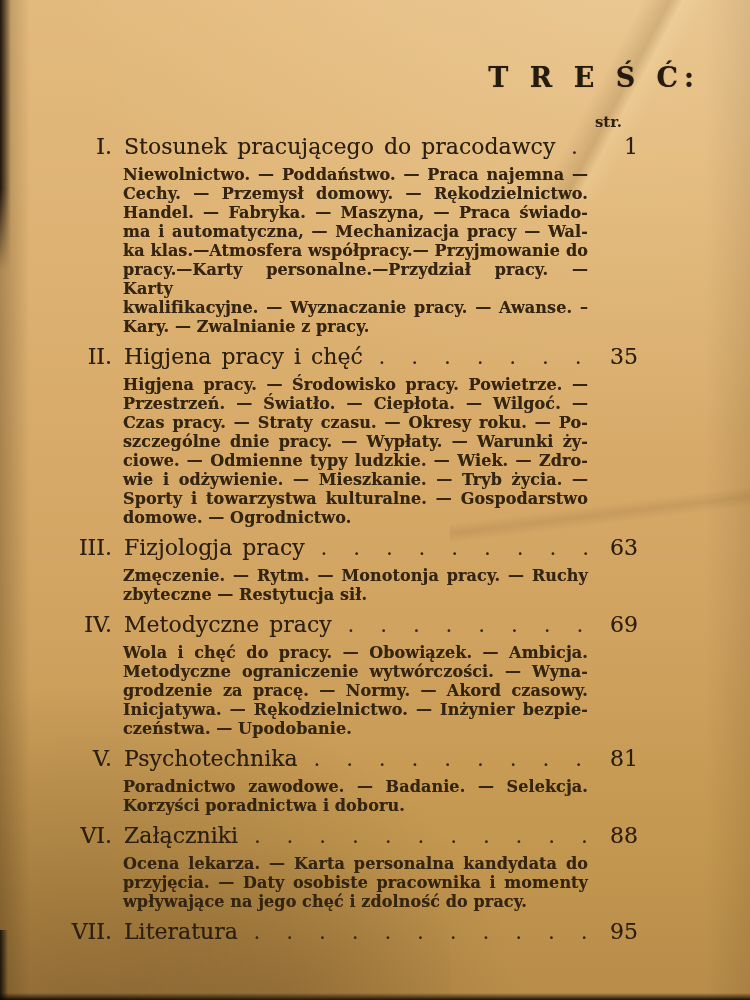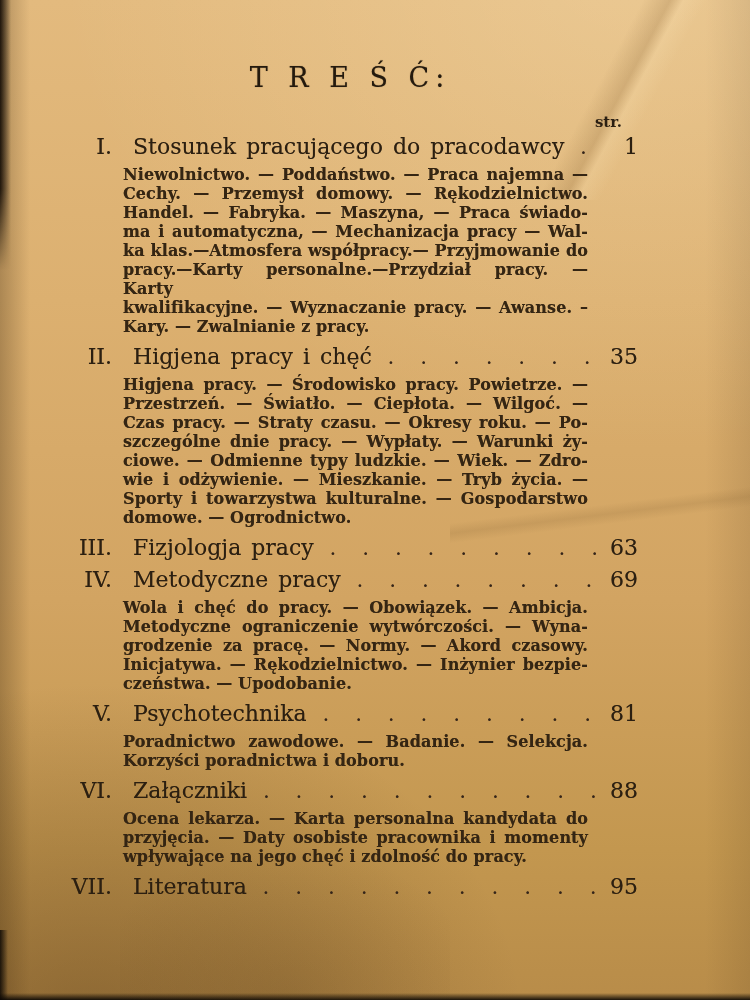--- a/index.html
+++ b/index.html
@@ -46,23 +46,23 @@
   }
   .shade-bottom-center {
     position: absolute; left: 120px; bottom: 0; width: 330px; height: 260px;
     background: radial-gradient(60% 60% at 50% 100%, rgba(80,55,22,0.18), rgba(80,55,22,0));
   }
 
   
   .page-title {
     position: absolute;
     left: 0; top: 62px; width: 700px;
-    text-align: center;
+    text-align: right;
     font-size: 27px;
-    font-weight: 400;
+    font-weight: 700;
     letter-spacing: 6px;
     color: #241a0e;
     text-shadow: 0 0 1px rgba(40,25,10,0.45);
   }
   .col-header {
     position: absolute;
     top: 113px; right: 128px;
     font-size: 15px;
     font-weight: 700;
     color: #2b1f12;
@@ -79,21 +79,21 @@
     margin-bottom: 4px;
     color: #2b1f11;
     text-shadow: 0 0 0.5px rgba(40,25,10,0.5);
   }
   .num {
     width: 52px;
     text-align: right;
     flex: none;
   }
   .etitle {
-    margin-left: 21px;
+    margin-left: 12px;
     white-space: nowrap;
     word-spacing: 3px;
   }
   .leader {
     flex: 1;
     overflow: hidden;
     white-space: nowrap;
     letter-spacing: 10px;
     padding: 0 4px 0 16px;
     font-size: 20px;
@@ -171,20 +171,24 @@
       <div class="dline">Sporty i towarzystwa kulturalne. — Gospodarstwo</div>
       <div class="dline dl-last">domowe. — Ogrodnictwo.</div>
     </div>
 
     <div class="entry-row">
       <span class="num">III.</span>
       <span class="etitle">Fizjologja pracy</span>
       <span class="leader">. . . . . . . . . . . . . . . . . . . . . . . . . . . . . . . . . . . . . . . .</span>
       <span class="pnum">63</span>
     </div>
+    <div class="details">
+      <div class="dline">Zmęczenie. — Rytm. — Monotonja pracy. — Ruchy</div>
+      <div class="dline dl-last">zbyteczne — Restytucja sił.</div>
+    </div>
 
     <div class="entry-row">
       <span class="num">IV.</span>
       <span class="etitle">Metodyczne pracy</span>
       <span class="leader">. . . . . . . . . . . . . . . . . . . . . . . . . . . . . . . . . . . . . . . .</span>
       <span class="pnum">69</span>
     </div>
     <div class="details">
       <div class="dline">Wola i chęć do pracy. — Obowiązek. — Ambicja.</div>
       <div class="dline">Metodyczne ograniczenie wytwórczości. — Wyna-</div>

